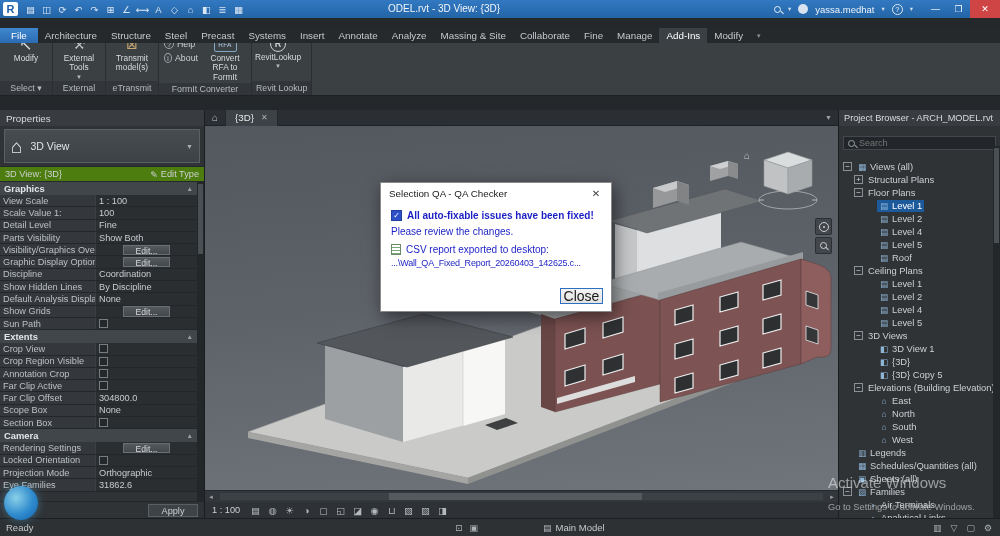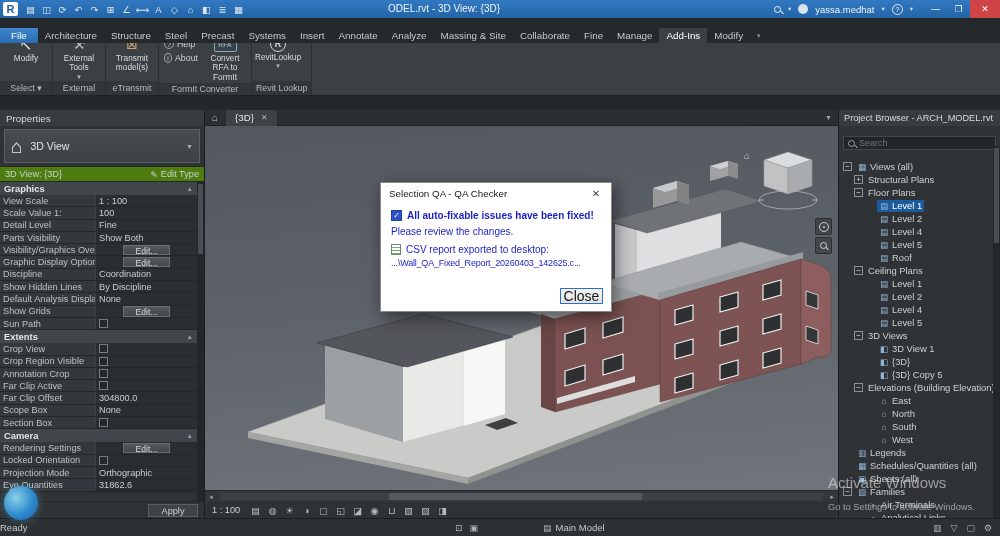--- a/index.html
+++ b/index.html
@@ -131,21 +131,21 @@
 .selwrap{display:flex;align-items:center;gap:3px;padding:0 2px;height:12px}
 .ticon{width:10px;font-size:8.5px;color:#8fb4d4;text-align:center;flex:none}
 .tlabel{font-size:9.4px;color:#ccd0d3}
 .trow.sel .selwrap{background:#1d5a9b}
 .trow.sel .tlabel{color:#fff}
 #br-scroll{position:absolute;right:0;top:36px;bottom:0;width:7px;background:#24272a}
 #br-thumb{position:absolute;left:1px;top:2px;width:5px;height:95px;background:#4a4f53}
 
 #statusbar{position:absolute;left:0;top:518px;width:1000px;height:18px;background:#2d3134;
   border-top:1px solid #1b1e21;display:flex;align-items:center;color:#c6cacc;font-size:9.5px;z-index:6}
-#sb-ready{}
+#sb-ready{padding-left:6px}
 #sb-mid{position:absolute;left:455px;display:flex;gap:7px;align-items:center}
 #sb-model{position:absolute;left:543px;display:flex;gap:4px;align-items:center}
 #sb-right{position:absolute;right:8px;display:flex;gap:9px;align-items:center}
 .sb-ic{font-size:9px;color:#aeb3b6}
 
 #dialog{position:absolute;left:380px;top:182px;width:232px;height:130px;background:#fff;border:1px solid #8a8a8a;
   box-shadow:3px 5px 16px rgba(0,0,0,.5);z-index:50}
 #dlg-title{height:20px;display:flex;align-items:center;padding-left:8px;font-size:9.8px;color:#1a1a1a;background:#fff}
 #dlg-close{margin-left:auto;width:30px;height:20px;display:flex;align-items:center;justify-content:center;
   color:#444;font-size:10px}
@@ -433,21 +433,21 @@
           <span class="pcheck"></span>
         </div>
       </div>
       <div class="prow">
         <div class="pname">Projection Mode</div>
         <div class="pval">
           <span>Orthographic</span>
         </div>
       </div>
       <div class="prow">
-        <div class="pname">Eye Quantities</div>
+        <div class="pname">Eye Families</div>
         <div class="pval">
           <span>31862.6</span>
         </div>
       </div>
     </div>
   <div id="props-scroll">
       <div id="props-thumb"></div>
     </div>
   <div id="apply-row">
     <div id="apply-btn">Apply</div>

